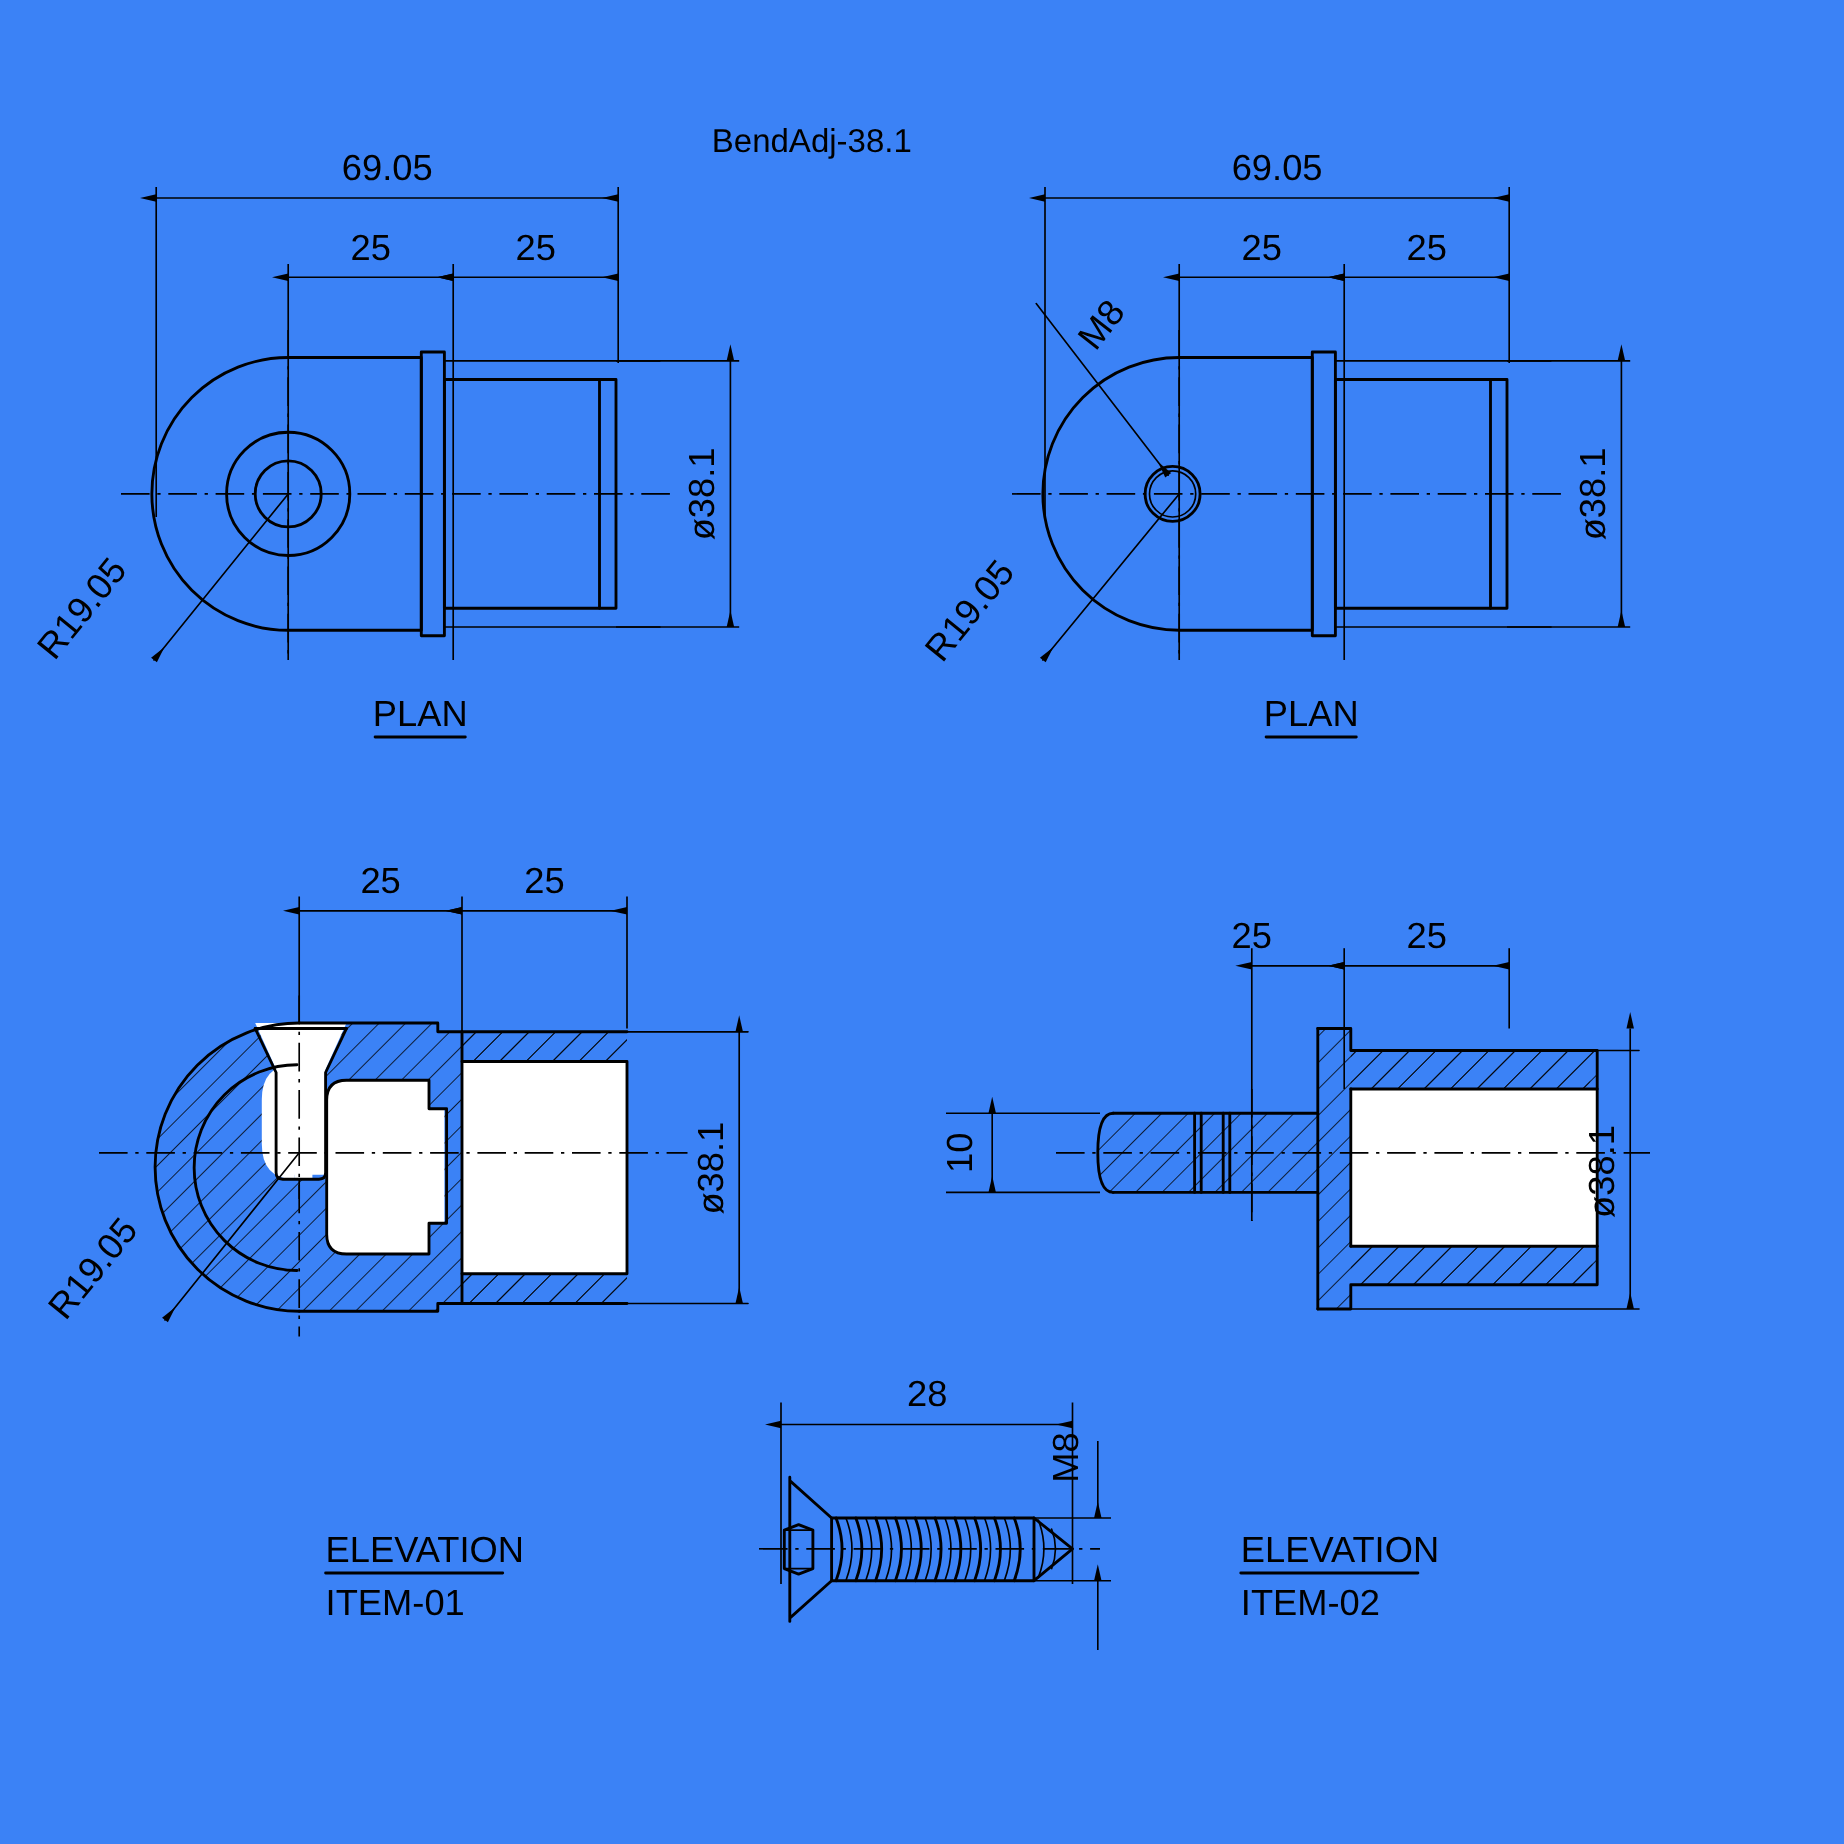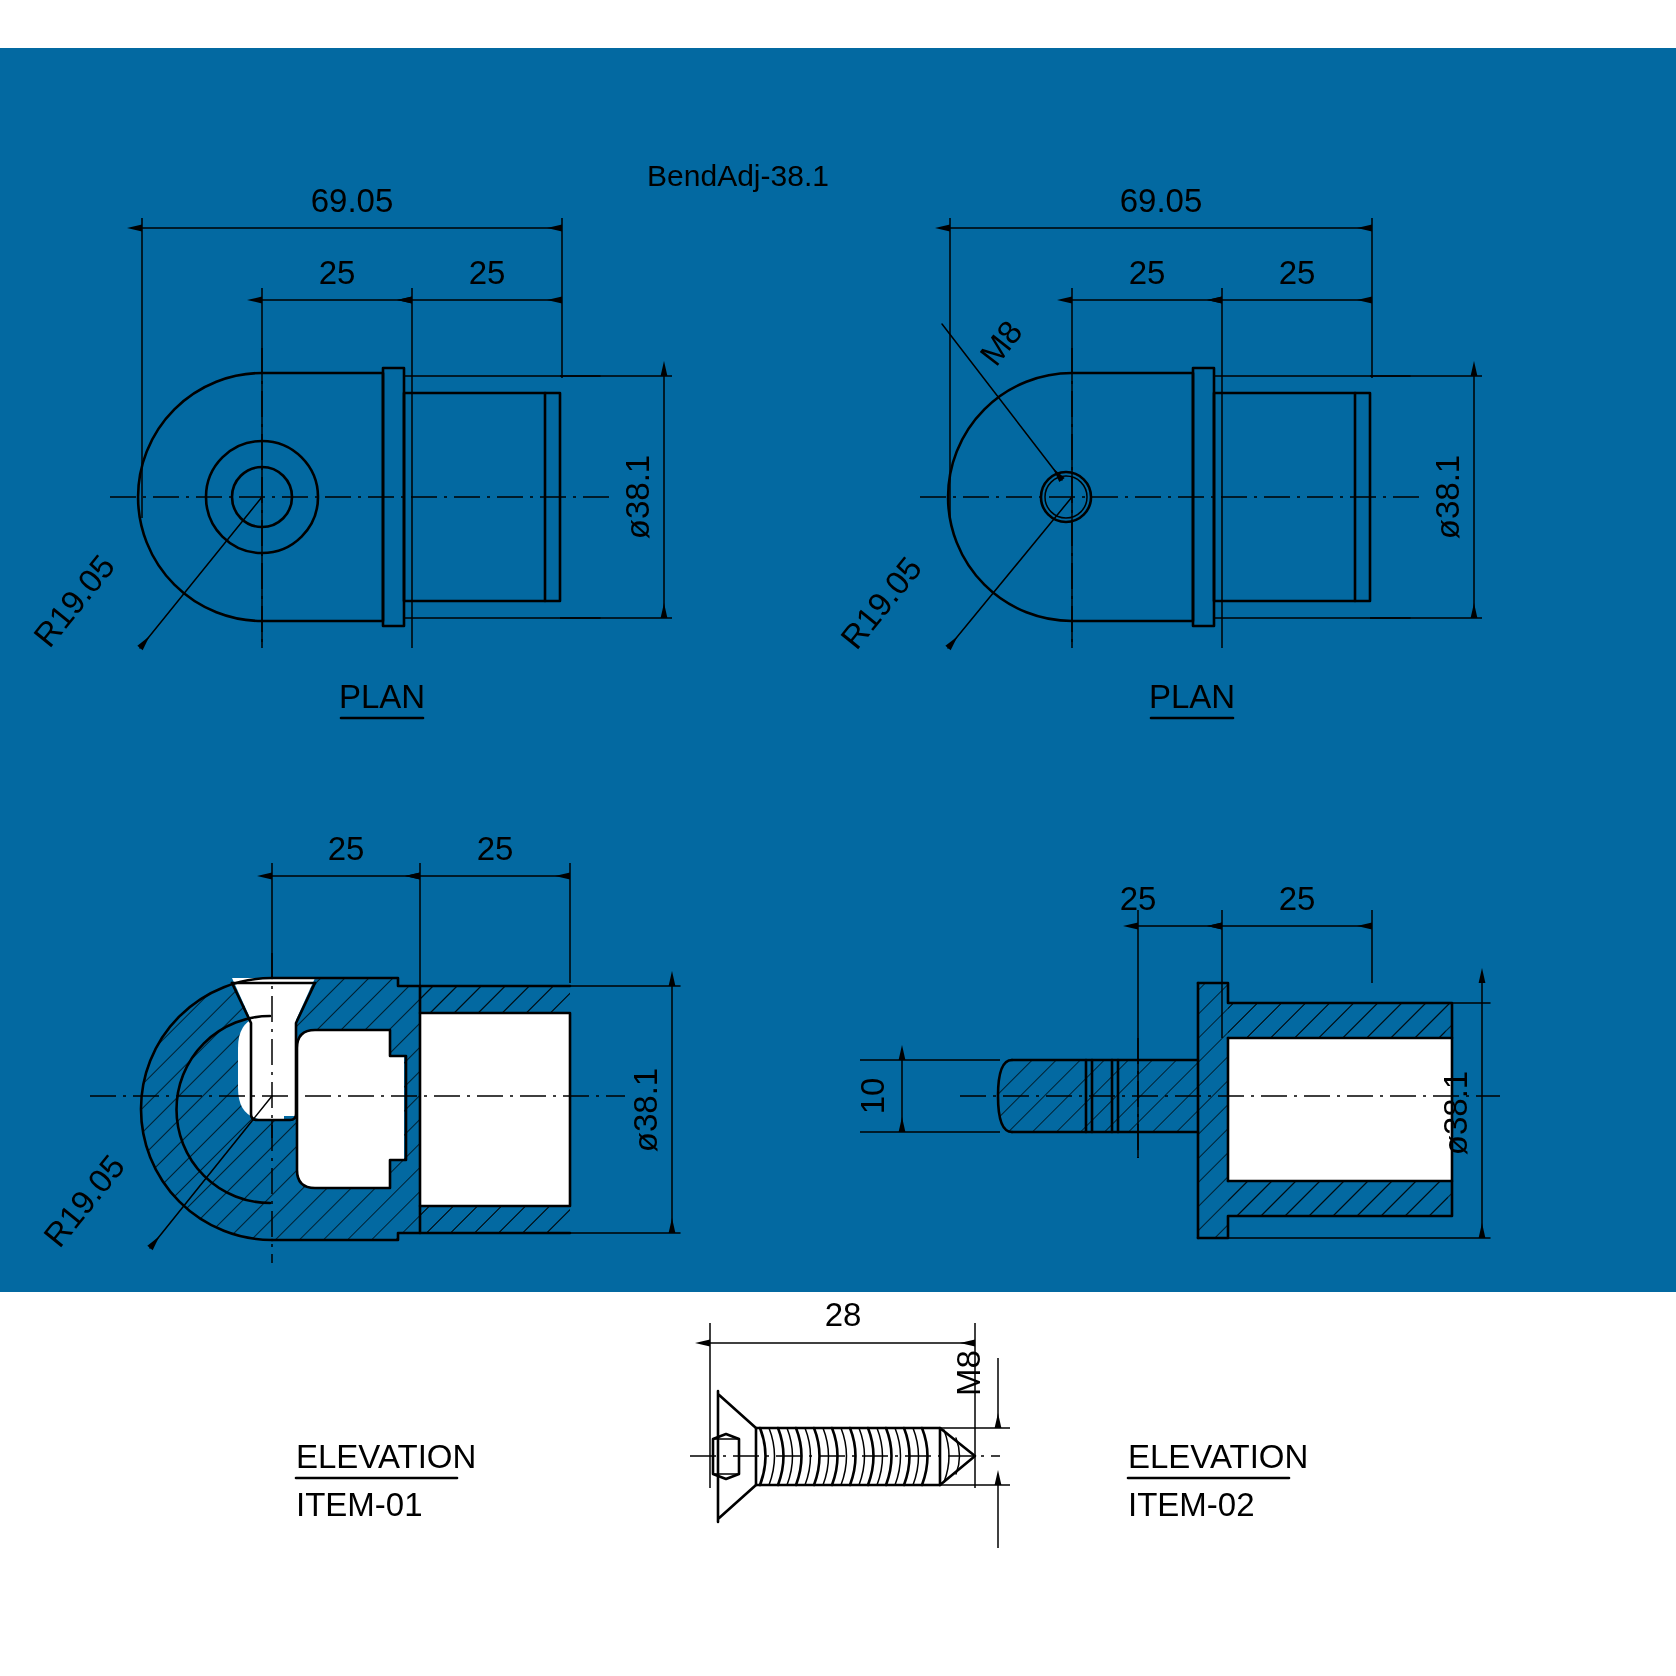--- a/index.html
+++ b/index.html
@@ -9,23 +9,22 @@
   }
   body {
     width: 1676px;
     height: 1676px;
     font-family: "Liberation Sans", sans-serif;
     overflow: hidden;
   }
   #sheet {
     position: relative;
     width: 1676px;
-    height: 1244px;
-    background: #0369a1;
-    margin-top: 48px;
+    height: 1676px;
+    background: #3b82f6;
   }
   svg.drawing {
     position: absolute;
     top: 0; left: 0;
     width: 1676px;
     height: 1676px;
   }
   .outline {
     fill: none;
     stroke: #000000;

